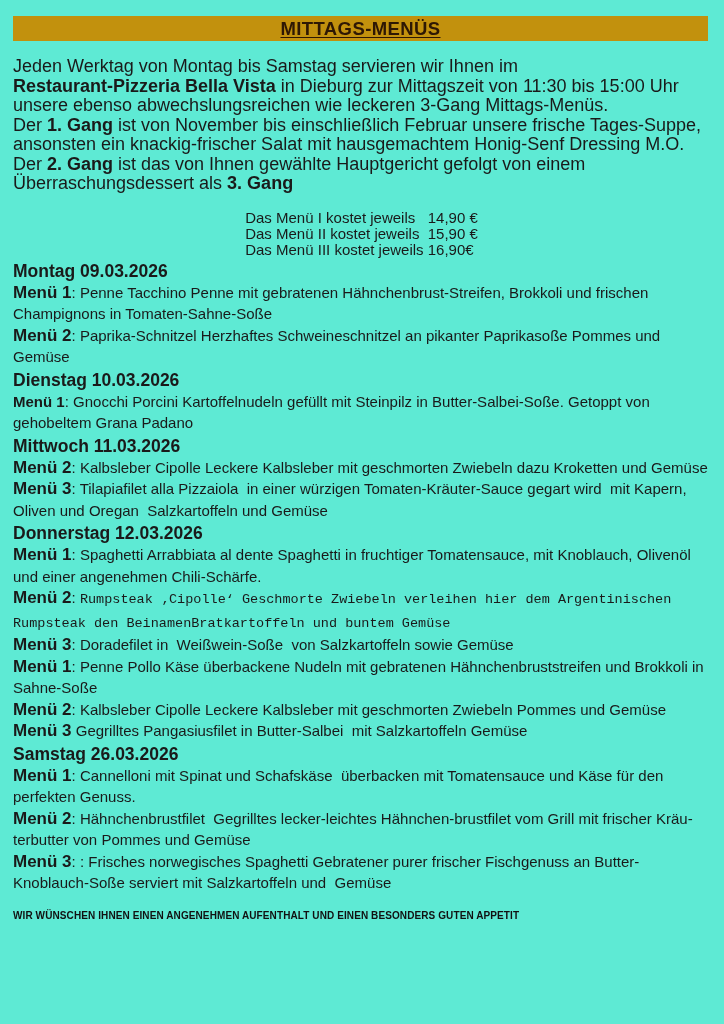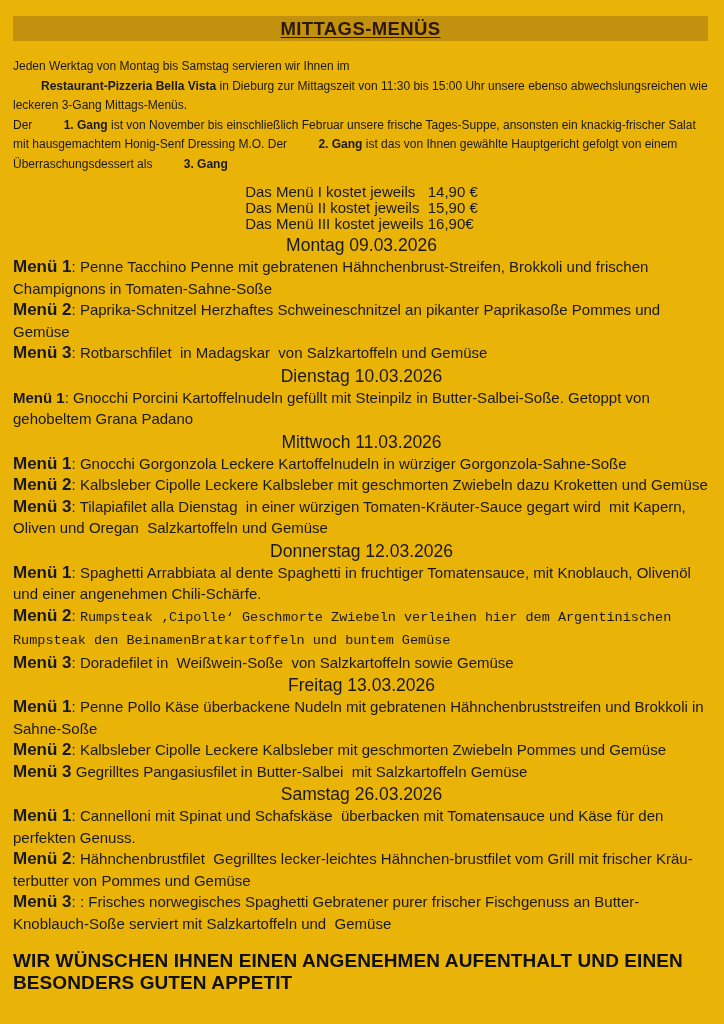--- a/index.html
+++ b/index.html
@@ -1,21 +1,21 @@
 <!DOCTYPE html>
 <html><head>
 <meta charset="utf-8">
 <style>
   html, body { margin: 0; padding: 0; }
   body { background: #d5d4d2; }
   .page {
     position: relative;
     width: 724px;
     height: 1024px;
-    background: #eab308;
+    background: #5eead4;
     font-family: "Liberation Sans", sans-serif;
     color: #1a1a1a;
     overflow: hidden;
     box-sizing: border-box;
   }
   .titlebar {
     margin: 16px 16px 0 13px;
     height: 25px;
     background: #c2910d;
     display: flex;
@@ -27,48 +27,47 @@
     font-size: 18.5px;
     font-weight: bold;
     letter-spacing: 0.4px;
     color: #2e1804;
     text-decoration: underline;
     text-underline-offset: 2px;
   }
   .content { padding: 0 14px 0 13px; }
   .intro {
     margin: 16px 0 0 0;
-    font-size: 12px;
+    font-size: 18px;
     line-height: 19.5px;
     white-space: pre-wrap;
   }
-  .b { font-weight: bold; margin-left: 28px; }
-  .prices { margin-top: 10px; text-align: center; }
+  .b { font-weight: bold; }
+  .prices { margin-top: 16px; text-align: center; }
   .prices-inner { display: inline-block; text-align: left; }
   .price-line { font-size: 15px; line-height: 16px; white-space: pre; }
   .day-title {
     margin: 1px 0 0 0;
     font-size: 17.5px;
     line-height: 22px;
-    font-weight: normal;
-    text-align: center;
+    font-weight: bold;
   }
   .menu-item {
     margin: 0;
     font-size: 15px;
     line-height: 21.5px;
     white-space: pre-wrap;
   }
   .menu-item .label { font-size: 17px; font-weight: bold; }
   .menu-item .label.sm { font-size: 15px; }
   .menu-item .sep { font-weight: normal; }
   .menu-item .desc.smtxt { font-size: 13.5px; font-family: Liberation Mono, monospace; }
   .footer-note {
     margin: 16px 0 0 0;
-    font-size: 19px;
+    font-size: 10px;
     font-weight: bold;
     color: #111;
     letter-spacing: 0.1px;
   }
 </style>
 </head>
 <body>
 
 <div class="page">
   <div class="titlebar">
@@ -78,32 +77,29 @@
     <p class="intro"><span>Jeden Werktag von Montag bis Samstag servieren wir Ihnen im
 </span><span class="b">Restaurant-Pizzeria Bella Vista</span><span> in Dieburg zur Mittagszeit von 11:30 bis 15:00 Uhr unsere ebenso abwechslungsreichen wie leckeren 3-Gang Mittags-Menüs.
 Der </span><span class="b">1. Gang</span><span> ist von November bis einschließlich Februar unsere frische Tages-Suppe, ansonsten ein knackig-frischer Salat mit hausgemachtem Honig-Senf Dressing M.O. Der </span><span class="b">2. Gang</span><span> ist das von Ihnen gewählte Hauptgericht gefolgt von einem Überraschungsdessert als </span><span class="b">3. Gang</span></p>
     <div class="prices">
       <div class="prices-inner"><div class="price-line">Das Menü I kostet jeweils   14,90 €</div><div class="price-line">Das Menü II kostet jeweils  15,90 €</div><div class="price-line">Das Menü III kostet jeweils 16,90€</div></div>
     </div>
     <section>
         <h2 class="day-title">Montag 09.03.2026</h2>
         <p class="menu-item"><span class="label">Menü 1</span><span class="sep">: </span><span class="desc">Penne Tacchino Penne mit gebratenen Hähnchenbrust-Streifen, Brokkoli und frischen Champignons in Tomaten-Sahne-Soße</span></p>
         <p class="menu-item"><span class="label">Menü 2</span><span class="sep">: </span><span class="desc">Paprika-Schnitzel Herzhaftes Schweineschnitzel an pikanter Paprikasoße Pommes und Gemüse</span></p>
-        <p class="menu-item"><span class="label">Menü 3</span><span class="sep">: </span><span class="desc">Rotbarschfilet  in Madagskar  von Salzkartoffeln und Gemüse</span></p>
         <h2 class="day-title">Dienstag 10.03.2026</h2>
         <p class="menu-item"><span class="label sm">Menü 1</span><span class="sep">: </span><span class="desc">Gnocchi Porcini Kartoffelnudeln gefüllt mit Steinpilz in Butter-Salbei-Soße. Getoppt von gehobeltem Grana Padano</span></p>
         <h2 class="day-title">Mittwoch 11.03.2026</h2>
-        <p class="menu-item"><span class="label">Menü 1</span><span class="sep">: </span><span class="desc">Gnocchi Gorgonzola Leckere Kartoffelnudeln in würziger Gorgonzola-Sahne-Soße</span></p>
         <p class="menu-item"><span class="label">Menü 2</span><span class="sep">: </span><span class="desc">Kalbsleber Cipolle Leckere Kalbsleber mit geschmorten Zwiebeln dazu Kroketten und Gemüse</span></p>
-        <p class="menu-item"><span class="label">Menü 3</span><span class="sep">: </span><span class="desc">Tilapiafilet alla Dienstag  in einer würzigen Tomaten-Kräuter-Sauce gegart wird  mit Kapern, Oliven und Oregan  Salzkartoffeln und Gemüse</span></p>
+        <p class="menu-item"><span class="label">Menü 3</span><span class="sep">: </span><span class="desc">Tilapiafilet alla Pizzaiola  in einer würzigen Tomaten-Kräuter-Sauce gegart wird  mit Kapern, Oliven und Oregan  Salzkartoffeln und Gemüse</span></p>
         <h2 class="day-title">Donnerstag 12.03.2026</h2>
         <p class="menu-item"><span class="label">Menü 1</span><span class="sep">: </span><span class="desc">Spaghetti Arrabbiata al dente Spaghetti in fruchtiger Tomatensauce, mit Knoblauch, Olivenöl und einer angenehmen Chili-Schärfe.</span></p>
         <p class="menu-item"><span class="label">Menü 2</span><span class="sep">: </span><span class="desc smtxt">Rumpsteak ‚Cipolle‘ Geschmorte Zwiebeln verleihen hier dem Argentinischen Rumpsteak den BeinamenBratkartoffeln und buntem Gemüse</span></p>
         <p class="menu-item"><span class="label">Menü 3</span><span class="sep">: </span><span class="desc">Doradefilet in  Weißwein-Soße  von Salzkartoffeln sowie Gemüse</span></p>
-        <h2 class="day-title">Freitag 13.03.2026</h2>
         <p class="menu-item"><span class="label">Menü 1</span><span class="sep">: </span><span class="desc">Penne Pollo Käse überbackene Nudeln mit gebratenen Hähnchenbruststreifen und Brokkoli in Sahne-Soße</span></p>
         <p class="menu-item"><span class="label">Menü 2</span><span class="sep">: </span><span class="desc">Kalbsleber Cipolle Leckere Kalbsleber mit geschmorten Zwiebeln Pommes und Gemüse</span></p>
         <p class="menu-item"><span class="label">Menü 3</span><span class="sep"> </span><span class="desc">Gegrilltes Pangasiusfilet in Butter-Salbei  mit Salzkartoffeln Gemüse</span></p>
         <h2 class="day-title">Samstag 26.03.2026</h2>
         <p class="menu-item"><span class="label">Menü 1</span><span class="sep">: </span><span class="desc">Cannelloni mit Spinat und Schafskäse  überbacken mit Tomatensauce und Käse für den perfekten Genuss.</span></p>
         <p class="menu-item"><span class="label">Menü 2</span><span class="sep">: </span><span class="desc">Hähnchenbrustfilet  Gegrilltes lecker-leichtes Hähnchen-brustfilet vom Grill mit frischer Kräu-terbutter von Pommes und Gemüse</span></p>
         <p class="menu-item"><span class="label">Menü 3</span><span class="sep">: </span><span class="desc">: Frisches norwegisches Spaghetti Gebratener purer frischer Fischgenuss an Butter-Knoblauch-Soße serviert mit Salzkartoffeln und  Gemüse</span></p>
       </section>
     <p class="footer-note">WIR WÜNSCHEN IHNEN EINEN ANGENEHMEN AUFENTHALT UND EINEN BESONDERS GUTEN APPETIT</p>
   </div>

